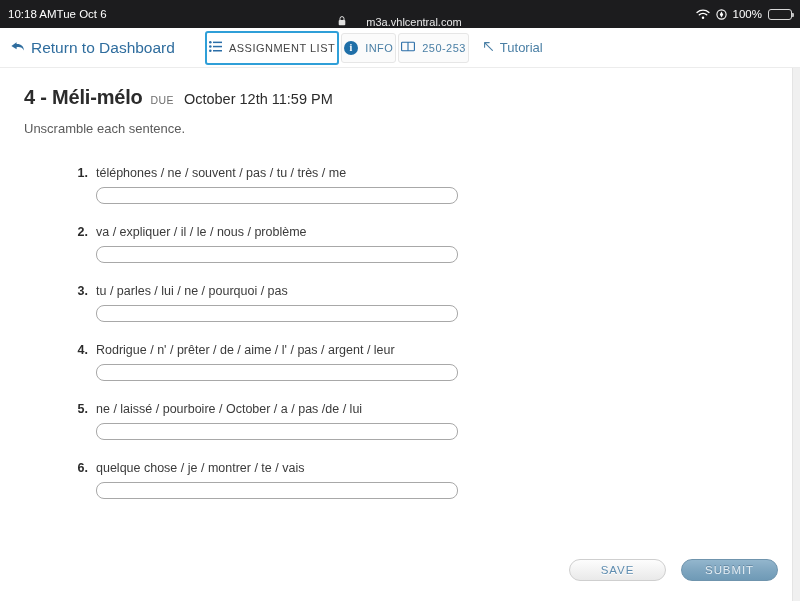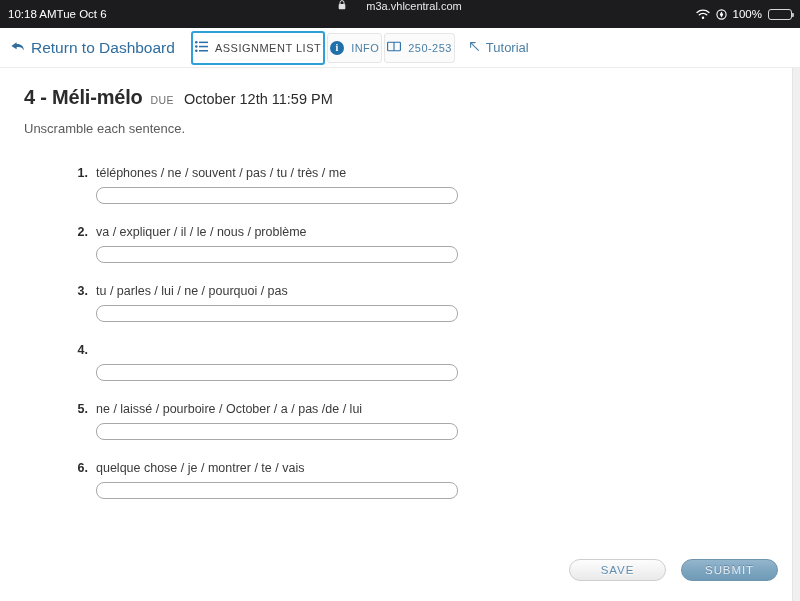--- a/index.html
+++ b/index.html
@@ -30,21 +30,21 @@
   .sb-left {
     display: flex;
     align-items: flex-start;
     white-space: nowrap;
   }
   .sb-center {
     position: absolute;
     left: 0; right: 0;
     top: 0; bottom: 0;
     display: flex;
-    align-items: flex-start;
+    align-items: flex-end;
     justify-content: center;
     font-size: 11px;
     color: #e8e8e8;
     gap: 20px;
     pointer-events: none;
   }
   .sb-center .lock { font-size: 10px; }
   .sb-right {
     margin-left: auto;
     display: flex;
@@ -89,21 +89,21 @@
     box-sizing: border-box;
     border-bottom: 1px solid #ececec;
     position: relative;
   }
   .nav-return {
     display: flex;
     align-items: center;
     gap: 6px;
     color: #2f6d9e;
     font-size: 15.5px;
-    padding-right: 16px;
+    padding-right: 30px;
     cursor: pointer;
   }
   .nav-return .label { white-space: nowrap; }
 
   .nav-tabs {
     display: flex;
     align-items: flex-end;
     gap: 2px;
     height: 100%;
   }
@@ -405,20 +405,21 @@
         <div class="item-prompt">
           <span class="item-num">3.</span>
           <span class="item-text">tu / parles / lui / ne / pourquoi / pas</span>
         </div>
         <input class="answer-input" type="text" value="" placeholder="" style="">
       </div>
 
       <div class="item">
         <div class="item-prompt">
           <span class="item-num">4.</span>
+          <span class="item-text">Rodrigue / n' / prêter / de / aime / l' / pas / argent / leur</span>
         </div>
         <input class="answer-input" type="text" value="" placeholder="" style="">
       </div>
 
       <div class="item">
         <div class="item-prompt">
           <span class="item-num">5.</span>
           <span class="item-text">ne / laissé / pourboire / October / a / pas /de / lui</span>
         </div>
         <input class="answer-input" type="text" value="" placeholder="" style="">

